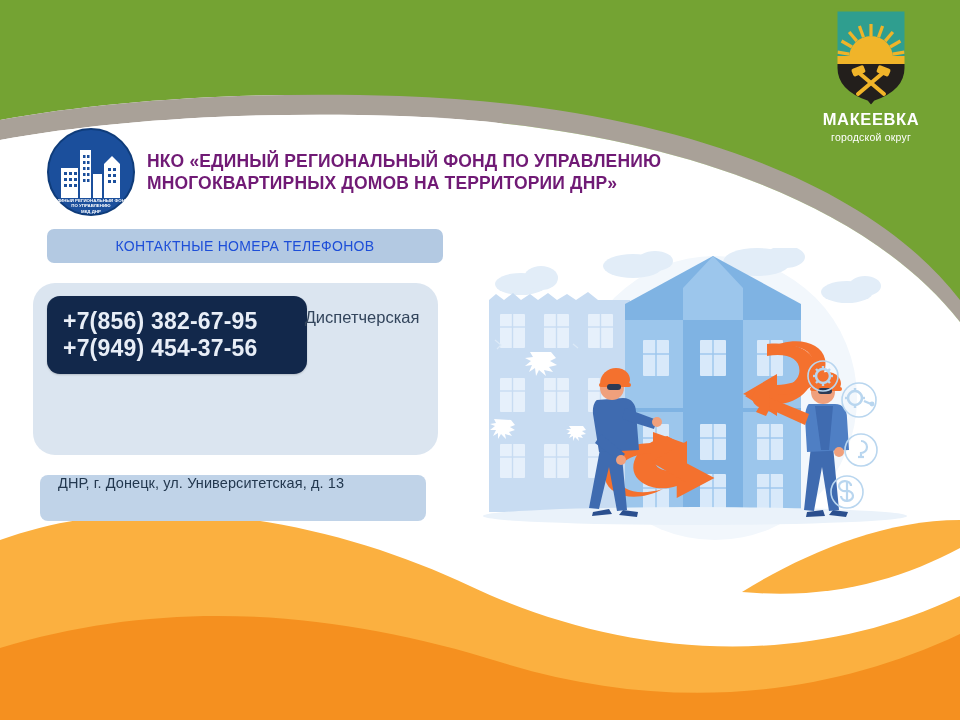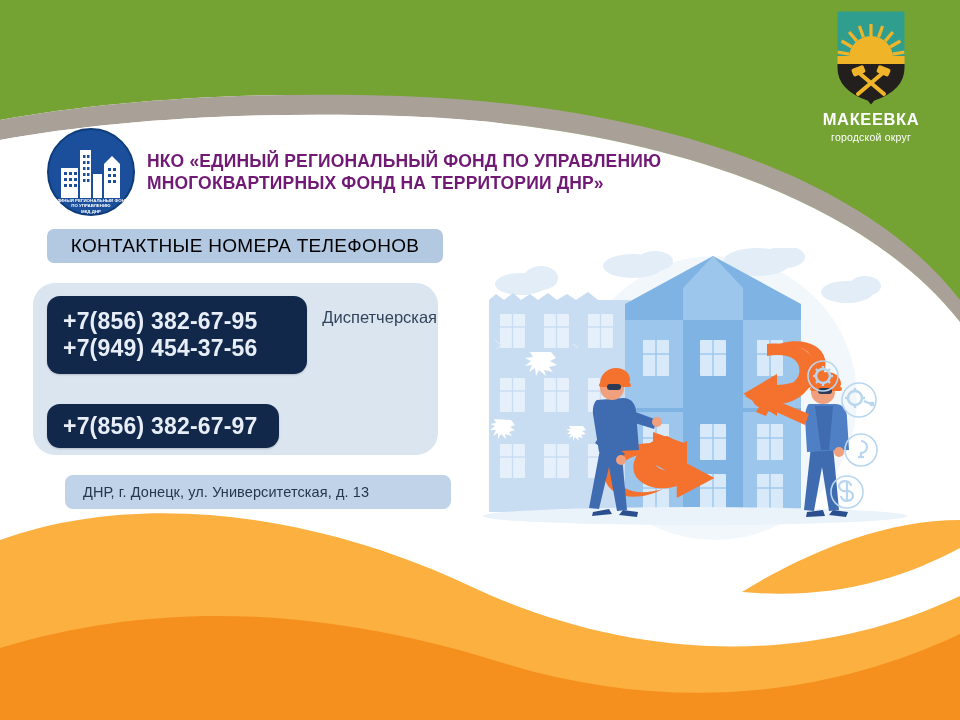--- a/index.html
+++ b/index.html
@@ -43,52 +43,51 @@
   }
   .org-title .l2{display:block;}
 
   
   .banner{
     position:absolute;left:47px;top:229px;width:396px;height:34px;
     background:#b3c9e2;border-radius:7px;
     display:flex;align-items:center;justify-content:center;z-index:5;
   }
   .banner span{
-    color:#000000;font-size:19px;font-weight:normal;letter-spacing:.3px;
+    color:#1d4ed8;font-size:14px;font-weight:normal;letter-spacing:.3px;
   }
 
   
   .phones-panel{
     position:absolute;left:33px;top:283px;width:405px;height:172px;
     background:#dbe5f0;border-radius:22px;z-index:4;
   }
   .phone-box{
     position:absolute;background:#12284b;border-radius:13px;
     display:flex;flex-direction:column;align-items:flex-start;justify-content:center;
     z-index:5;box-shadow:0 1px 2px rgba(0,0,0,.18);
   }
   .phone-box span{
     color:#e8eef7;font-size:23px;font-weight:bold;line-height:1.17;
     padding-left:16px;letter-spacing:.2px;white-space:nowrap;
   }
   #phone-box-1{left:47px;top:296px;width:260px;height:78px;}
   #phone-box-2{left:47px;top:404px;width:232px;height:44px;}
   .phone-label{
     position:absolute;z-index:5;color:#33455c;font-size:16.5px;
-    line-height:1.22;text-align:right;width:150px;
+    line-height:1.22;text-align:center;width:150px;
   }
   #phone-label-1{left:287px;top:307px;}
   #phone-label-2{left:287px;top:396px;}
 
   
   .address{
-    position:absolute;left:40px;top:475px;width:386px;height:34px;
-    background:#c0d3e8;border-radius:8px;display:flex;align-items:center;
+    position:absolute;left:40px;top:475px;width:386px;height:46px;
+    background:#c0d3e8;border-radius:8px;display:flex;align-items:flex-start;
     z-index:5;
-    margin-left:25px;
   }
   .address span{
     color:#23384f;font-size:14.5px;padding-left:18px;letter-spacing:.1px;
   }
 
   
   .illustration{
     position:absolute;left:455px;top:248px;width:480px;height:300px;z-index:3;
   }
   .illustration svg{display:block;width:480px;height:300px;}
@@ -210,41 +209,38 @@
           <rect x="66" y="46" width="3" height="3"></rect>
         <rect x="61" y="52" width="3" height="3"></rect>
           <rect x="66" y="52" width="3" height="3"></rect>
       </g>
       <text x="44" y="73.5" text-anchor="middle" font-family="Liberation Sans, sans-serif" font-size="4.4" fill="#ffffff" font-weight="bold">ЕДИНЫЙ РЕГИОНАЛЬНЫЙ ФОНД</text>
       <text x="44" y="79" text-anchor="middle" font-family="Liberation Sans, sans-serif" font-size="4.4" fill="#ffffff" font-weight="bold">ПО УПРАВЛЕНИЮ</text>
       <text x="44" y="84.5" text-anchor="middle" font-family="Liberation Sans, sans-serif" font-size="4.4" fill="#ffffff" font-weight="bold">МКД ДНР</text>
     </svg>
     <div class="org-title">
       <span class="l1">НКО «ЕДИНЫЙ РЕГИОНАЛЬНЫЙ ФОНД ПО УПРАВЛЕНИЮ</span>
-      <span class="l2">МНОГОКВАРТИРНЫХ ФОНД НА ТЕРРИТОРИИ ДНР»</span>
+      <span class="l2">МНОГОКВАРТИРНЫХ ДОМОВ НА ТЕРРИТОРИИ ДНР»</span>
     </div>
   </div>
 
   <div class="banner">
     <span>КОНТАКТНЫЕ НОМЕРА ТЕЛЕФОНОВ</span>
   </div>
 
   <div class="phones-panel"></div>
 
   <div class="phone-box" id="phone-box-1">
     <span>+7(856) 382-67-95</span>
     <span>+7(949) 454-37-56</span>
   </div>
   <div class="phone-label" id="phone-label-1">
     <div>Диспетчерская</div>
   </div>
 
-  <div class="phone-box" id="phone-box-2">
-    <span>+7(856) 382-67-97</span>
-  </div>
 
   <div class="address">
     <span>ДНР, г. Донецк, ул. Университетская, д. 13</span>
   </div>
 
   <div class="illustration">
     <svg viewBox="0 0 480 300" aria-hidden="true">
 
       <circle cx="260" cy="150" r="142" fill="#f2f7fc"></circle>
 

